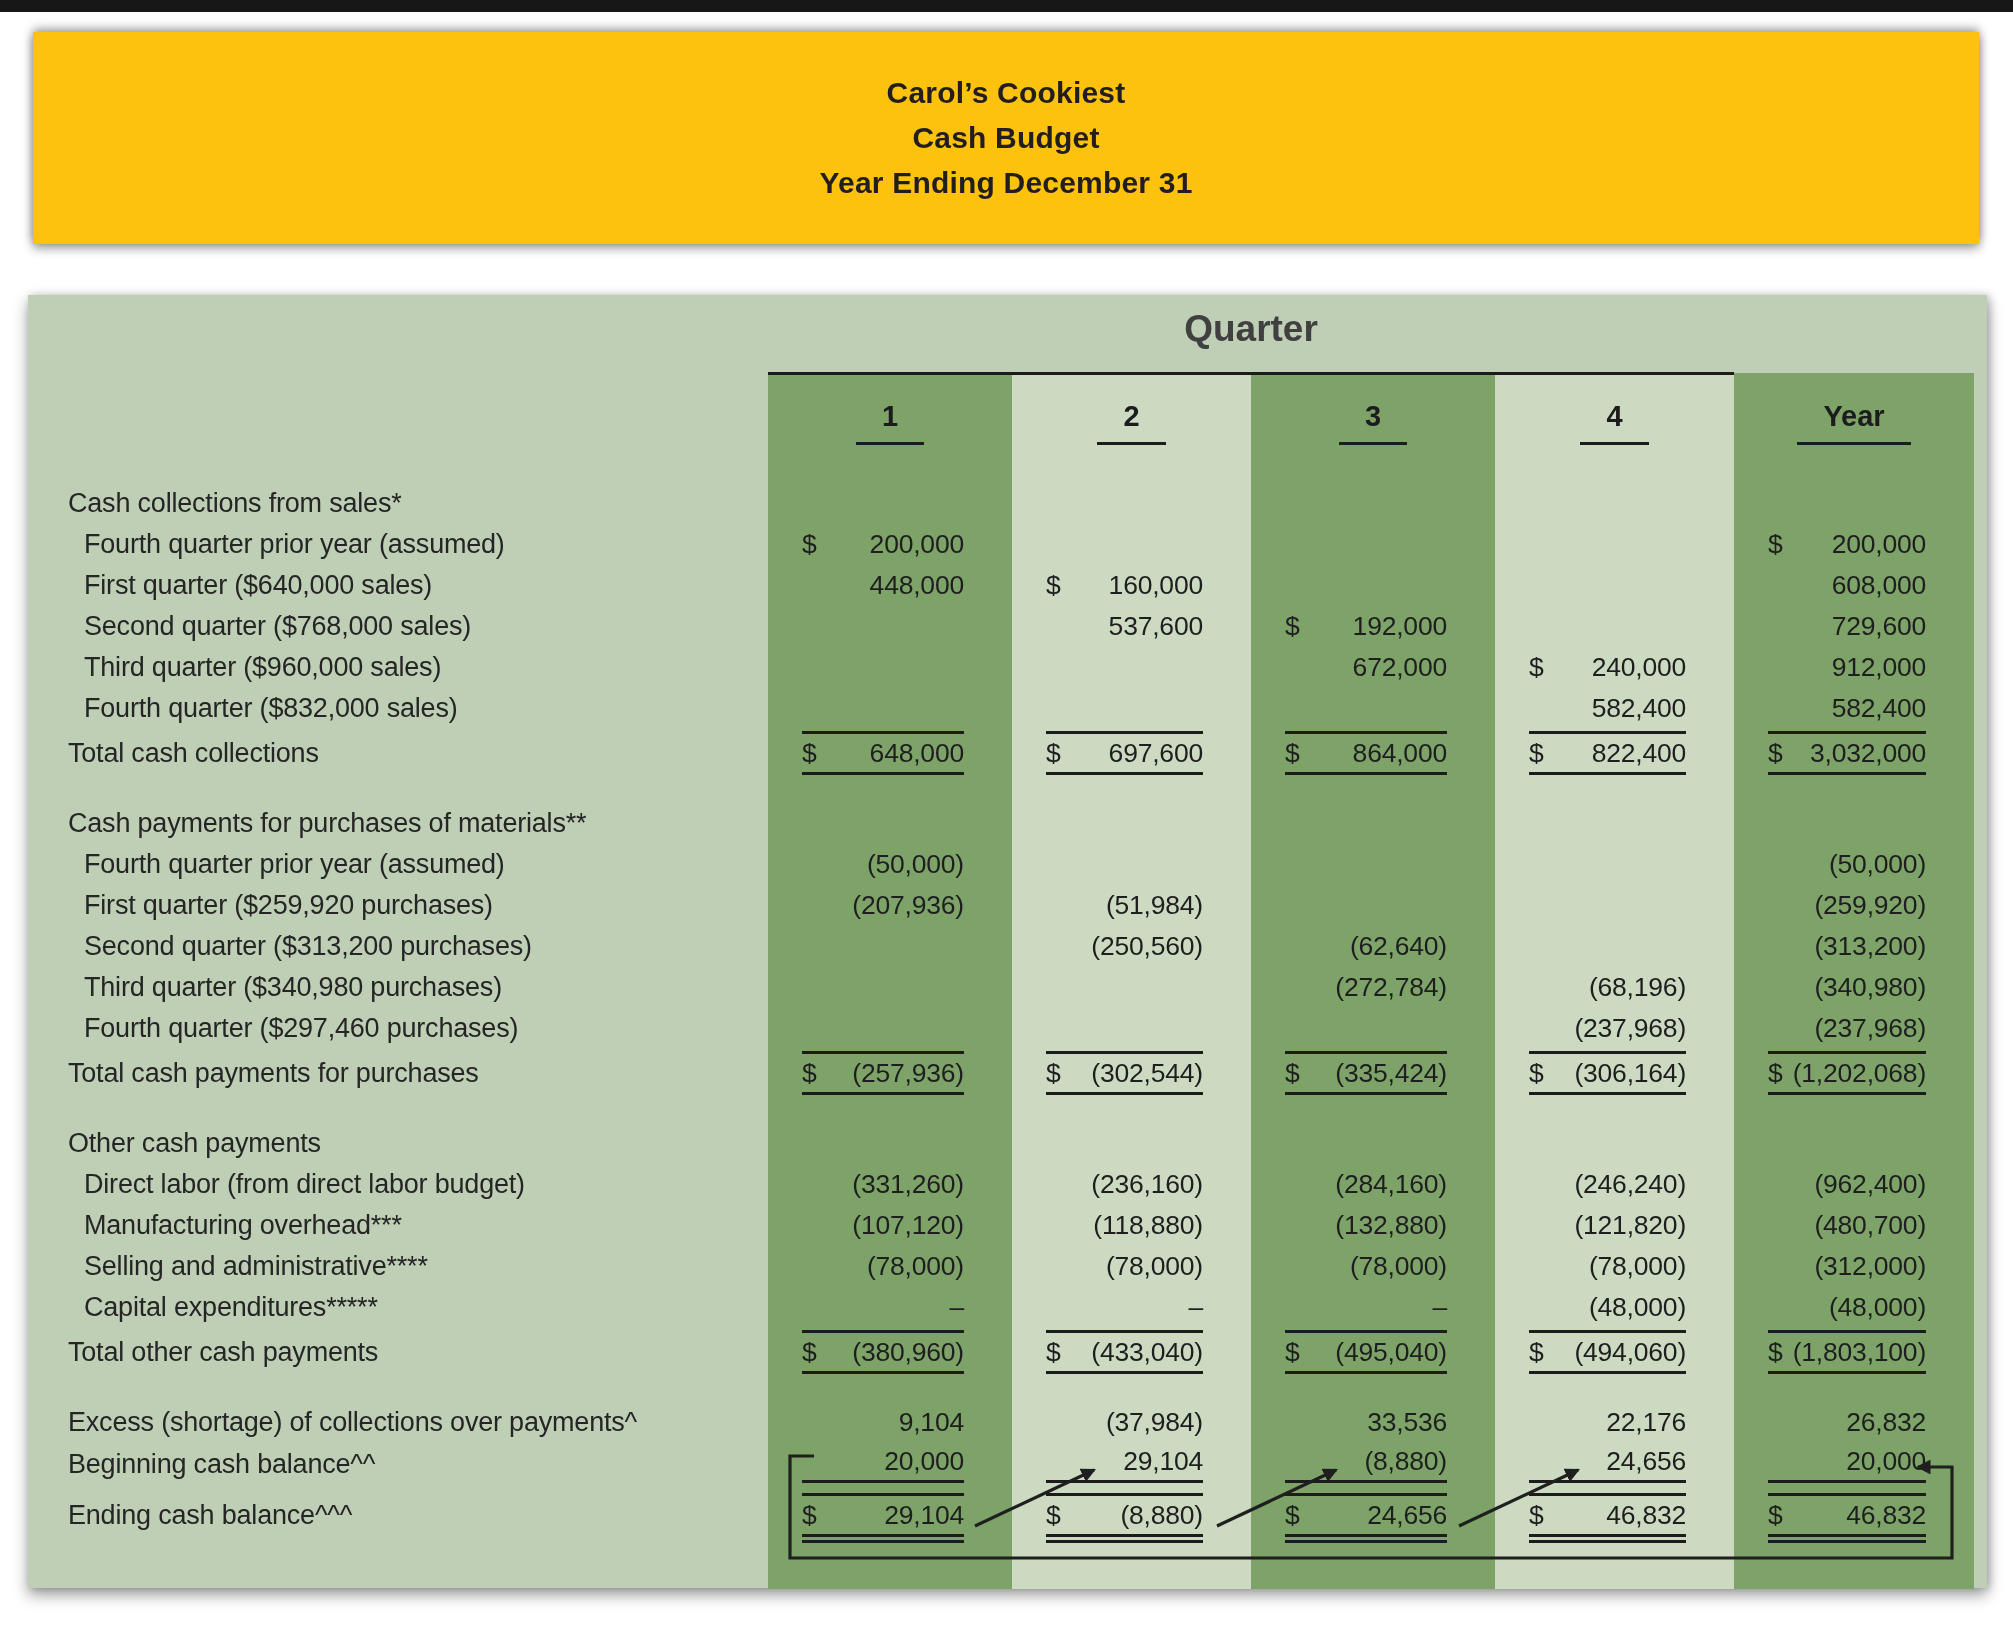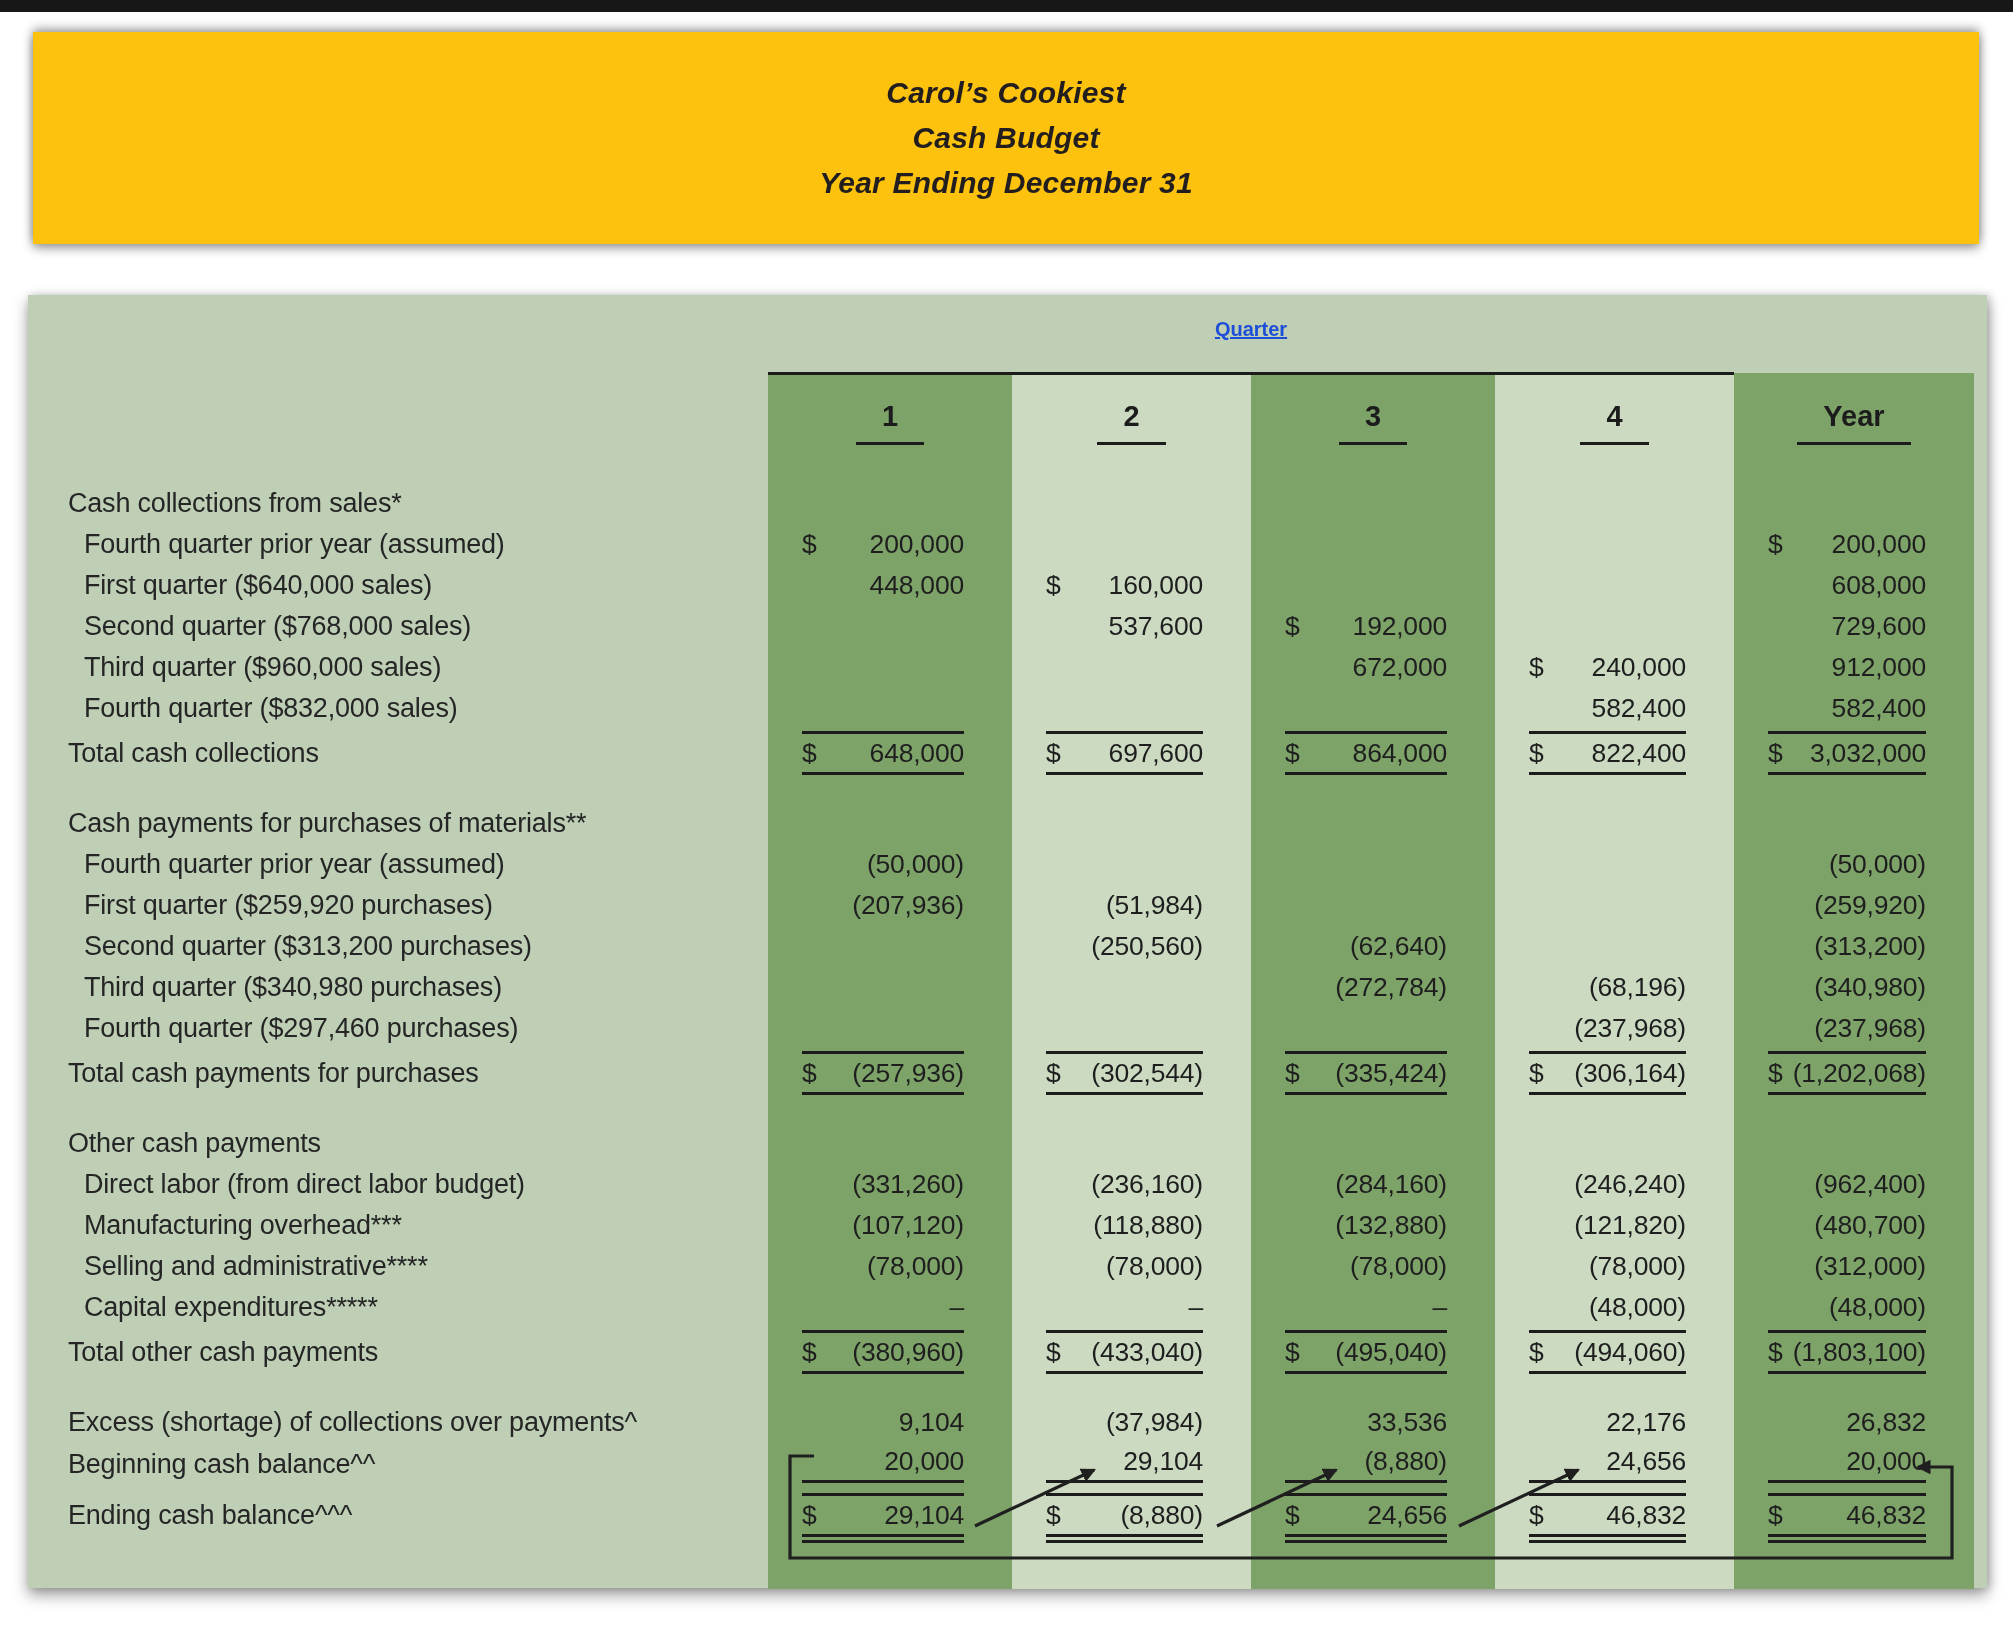--- a/index.html
+++ b/index.html
@@ -8,21 +8,21 @@
 
   .topbar { position:absolute; left:0; top:0; width:2013px; height:12px; background:#171717; }
 
   .title-box {
     position:absolute; left:33px; top:32px; width:1946px; height:212px;
     background:#FDC20D;
     box-shadow:0 4px 10px rgba(0,0,0,.40), 0 -4px 9px rgba(0,0,0,.30);
     display:flex; flex-direction:column; align-items:center; justify-content:center;
     gap:11px;
   }
-  .title-box div { font-size:30px; font-weight:700; color:#221e1f; letter-spacing:.2px;font-style:italic; }
+  .title-box div { font-size:30px; font-weight:700; color:#221e1f; letter-spacing:.2px; }
 
   .panel {
     position:absolute; left:28px; top:295px; width:1959px; height:1293px;
     background:#BECFB5;
     box-shadow:0 7px 14px rgba(0,0,0,.38), 3px 0 8px rgba(0,0,0,.18);
   }
 
   table.budget { border-collapse:collapse; table-layout:fixed; width:1959px; }
   col.c-lbl  { width:740px; }
   col.c-q1   { width:244px; }
@@ -31,21 +31,21 @@
   col.c-q4   { width:239px; }
   col.c-yr   { width:240px; }
   col.c-mg   { width:13px; }
 
   td { vertical-align:middle; }
   td.dark { background:#7DA369; }
   td.lite { background:#CBDAC1; }
 
   tr.rowQ td { height:78px; }
   td.qspan { border-bottom:3px solid #1c1c1c; text-align:center; }
-  .qtxt { font-size:20px; font-weight:700; color:#1d4ed8; position:relative; top:-4px;text-decoration:underline; }
+  .qtxt { font-size:37px; font-weight:700; color:#404040; position:relative; top:-4px; }
 
   tr.rowH td { height:110px; text-align:center; }
   .colnum {
     display:inline-block; font-size:29px; font-weight:700; color:#1c1c1c;
     border-bottom:3px solid #1c1c1c; padding:0 26px 9px; position:relative; top:-6px;
   }
 
   td.lbl { font-size:27px; color:#252525; padding-left:40px; }
   td.lbl.ind { padding-left:56px; }
   td.lbl span { letter-spacing:-0.2px; }

